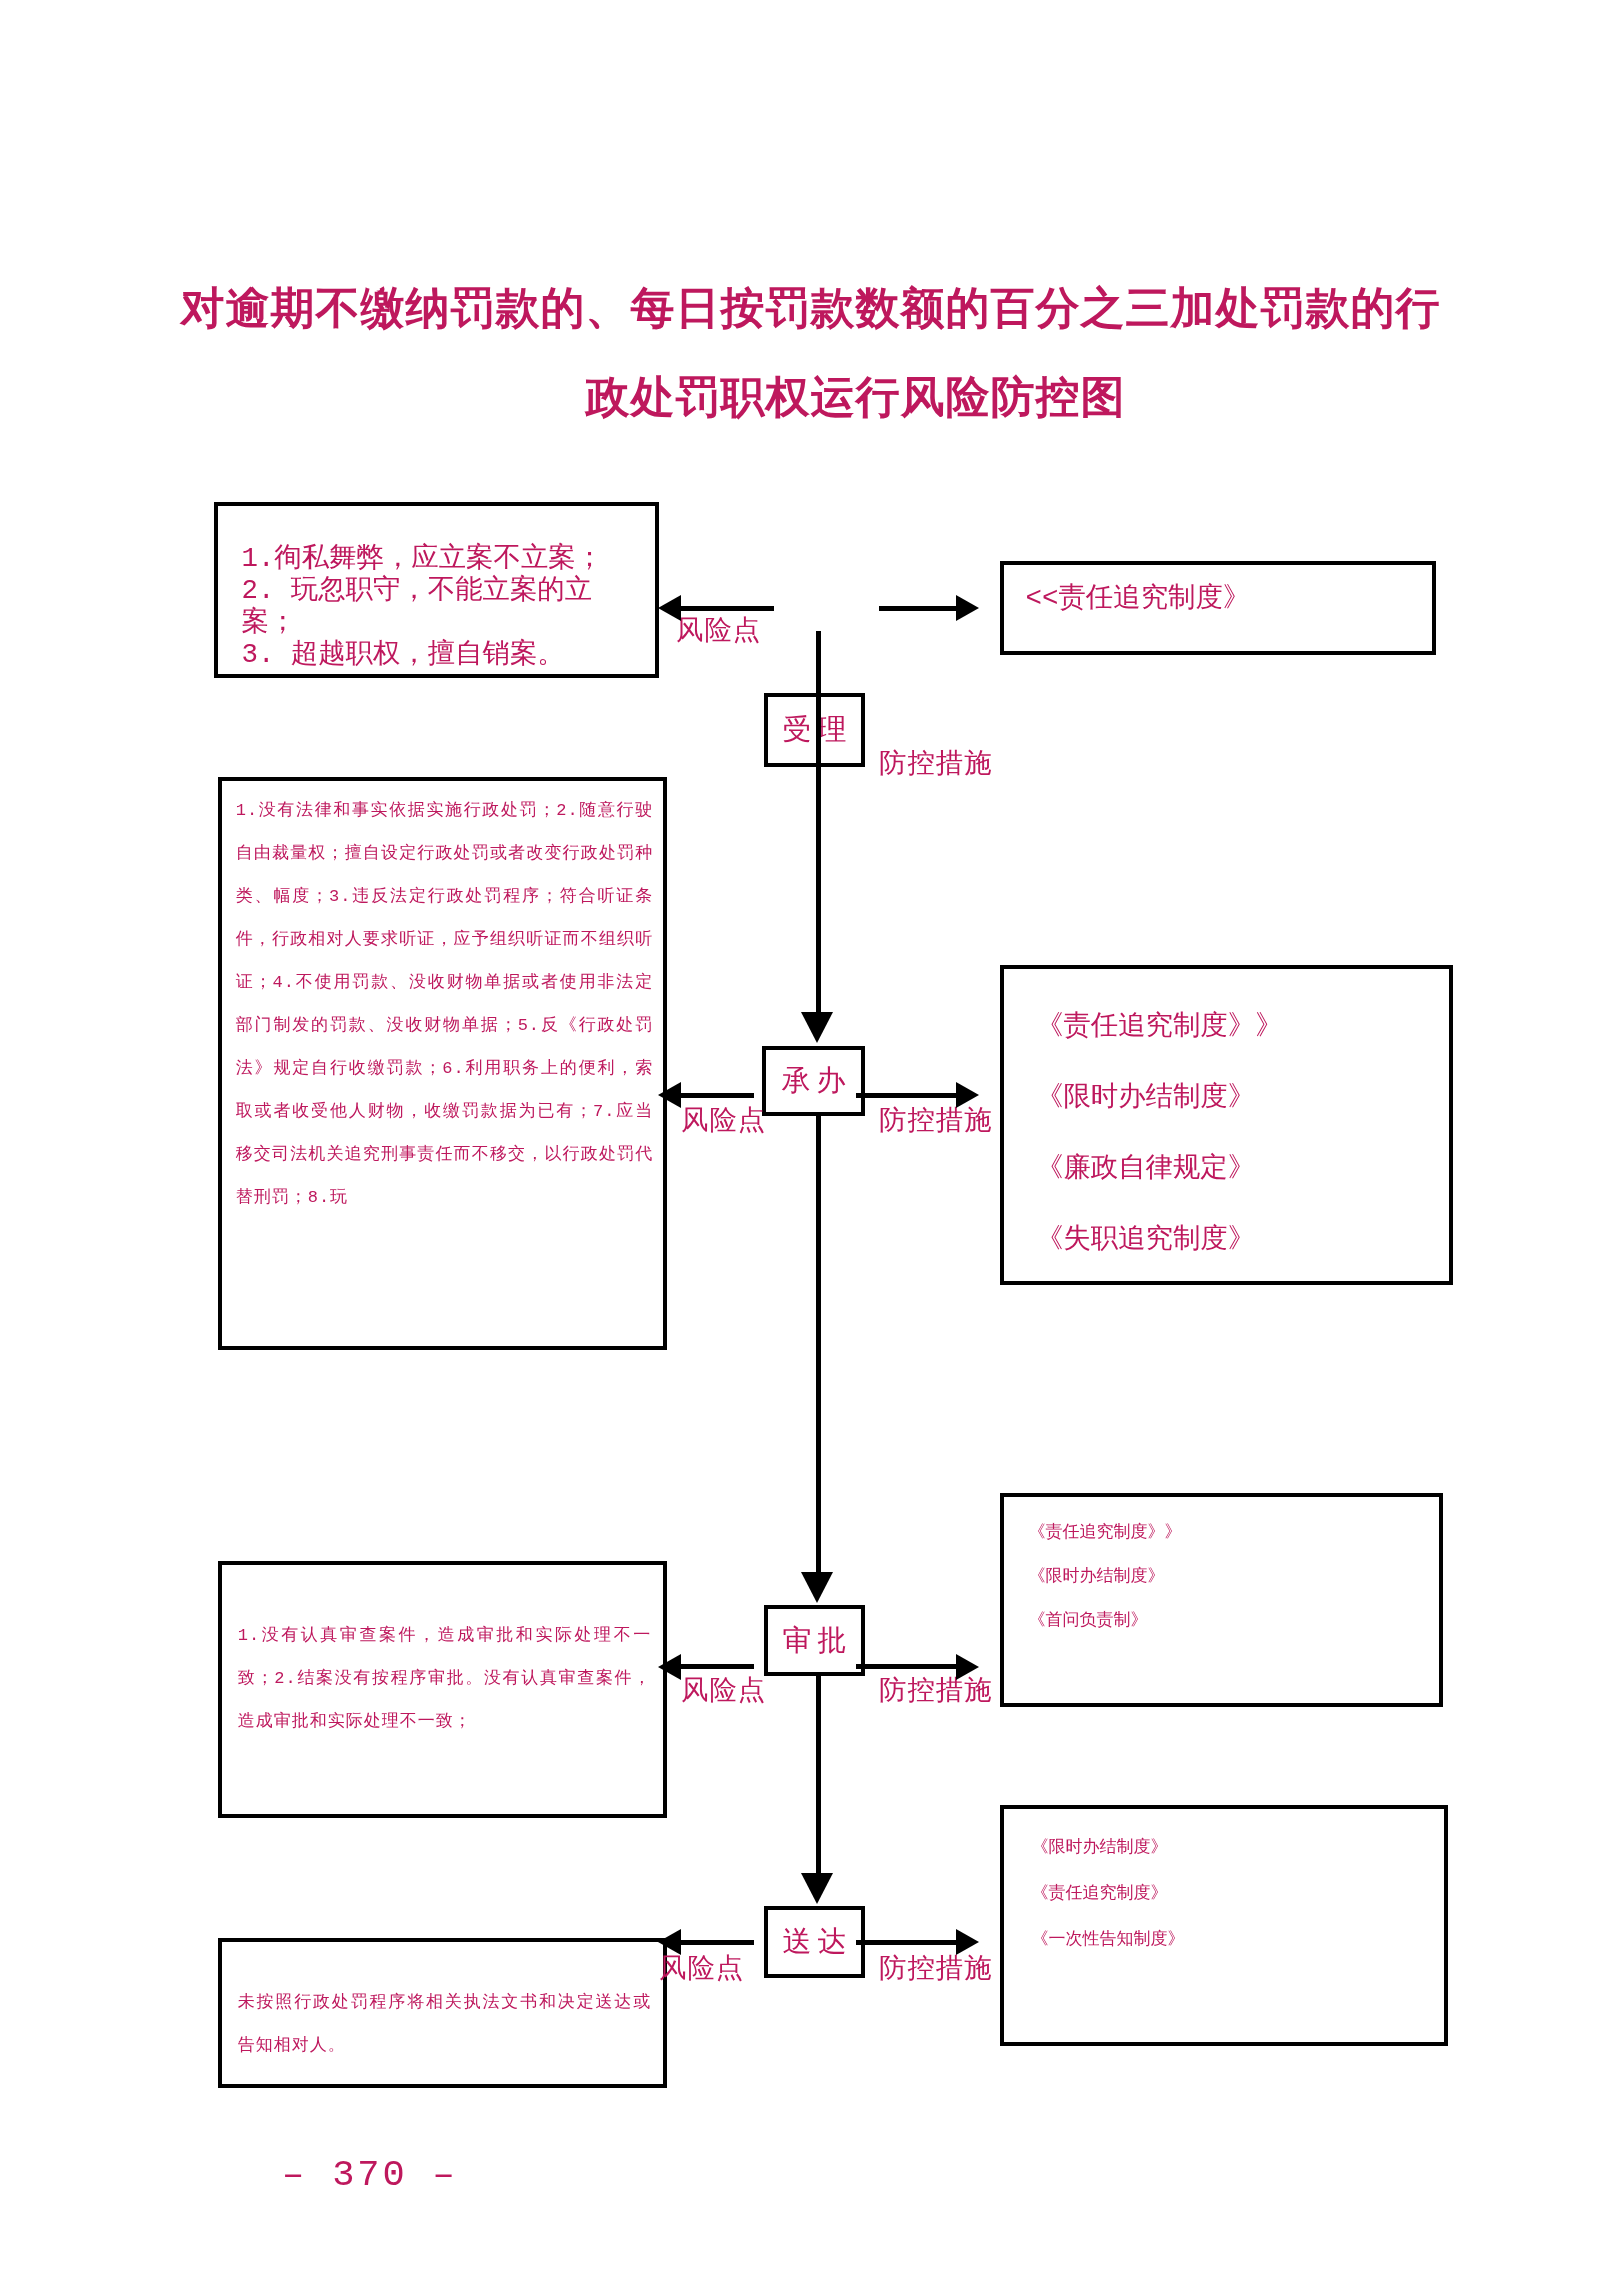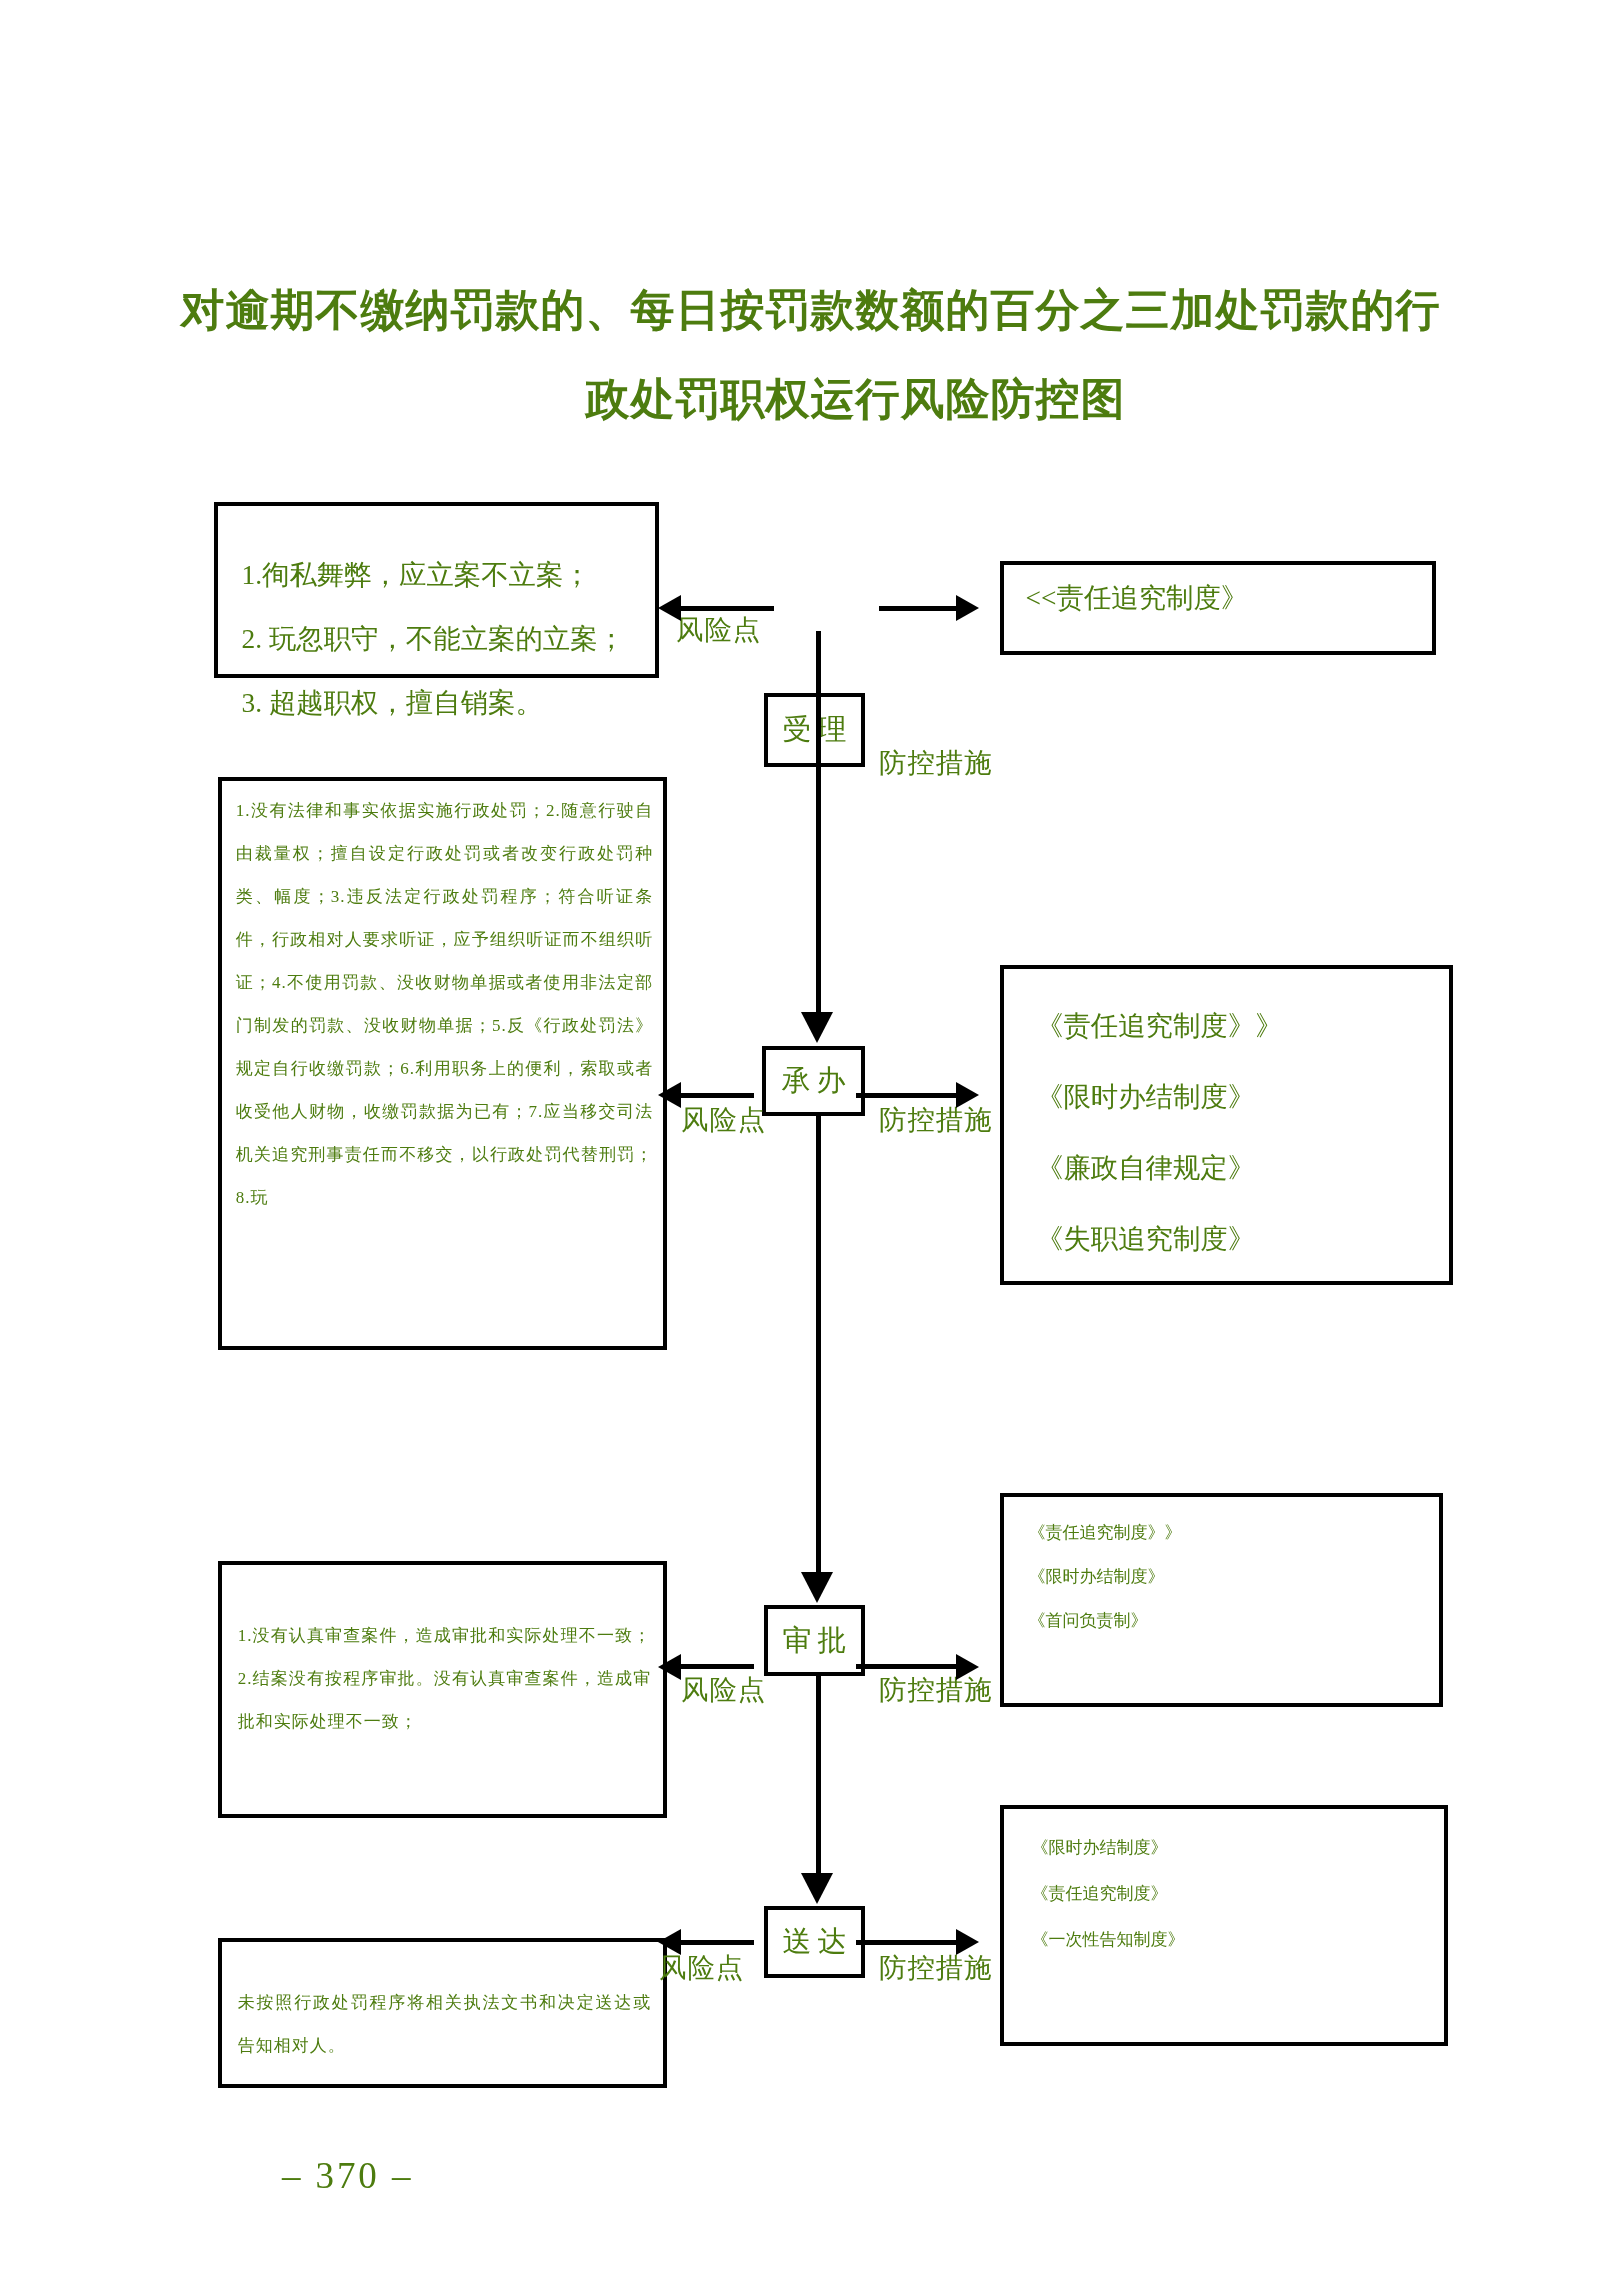--- a/index.html
+++ b/index.html
@@ -1,22 +1,22 @@
 <!DOCTYPE html>
 <html><head>
 <meta charset="utf-8">
 <style>
   html, body { margin: 0; padding: 0; background: #ffffff; }
   .page {
     position: relative;
     width: 1592px;
     height: 2293px;
     background: #ffffff;
-    font-family: Liberation Serif, serif;
-    color: #4d7c0f;
+    font-family: Liberation Mono, monospace;
+    color: #be185d;
     overflow: hidden;
   }
   .title-line {
     position: absolute;
     left: 0; width: 1621px;
     text-align: center;
     font-weight: bold;
     font-size: 44px;
     line-height: 54px;
     letter-spacing: 1px;
@@ -29,21 +29,21 @@
     position: absolute;
     border: 4.9px solid #000;
     box-sizing: border-box;
     font-size: 17px;
     line-height: 43px;
   }
   .preline { white-space: pre-line; }
   .justify { text-align: justify; text-align-last: left; letter-spacing: 1px; }
 
   
-  .box-a { left: 214px; top: 502px;  width: 445px; height: 176px; padding: 37px 17.6px 0 23.5px; font-size: 27.4px; line-height: 64px; }
+  .box-a { left: 214px; top: 502px;  width: 445px; height: 176px; padding: 37px 17.6px 0 23.5px; font-size: 27.4px; line-height: 32px; }
   .box-b { left: 218px; top: 777px;  width: 449px; height: 573px; padding: 7.8px 9.8px 0 13.7px;  line-height: 43px; }
   .box-c { left: 218px; top: 1561px; width: 449px; height: 257px; padding: 49px 11.8px 0 15.7px; }
   .box-d { left: 218px; top: 1938px; width: 449px; height: 150px; padding: 39px 11.8px 0 15.7px; }
 
   
   .box-r1 { left: 1000px; top: 561px;  width: 436px; height: 94px;  padding: 11.8px 9.8px 0 21.6px; font-size: 27.4px; }
   .box-r2 { left: 1000px; top: 965px;  width: 453px; height: 320px; padding: 21.6px 9.8px 0 32px; font-size: 27.4px; line-height: 71px; }
   .box-r3 { left: 1000px; top: 1493px; width: 443px; height: 214px; padding: 13.7px 9.8px 0 24.5px; line-height: 44px; }
   .box-r4 { left: 1000px; top: 1805px; width: 448px; height: 241px; padding: 15.7px 9.8px 0 27.4px; line-height: 46px; }
 

